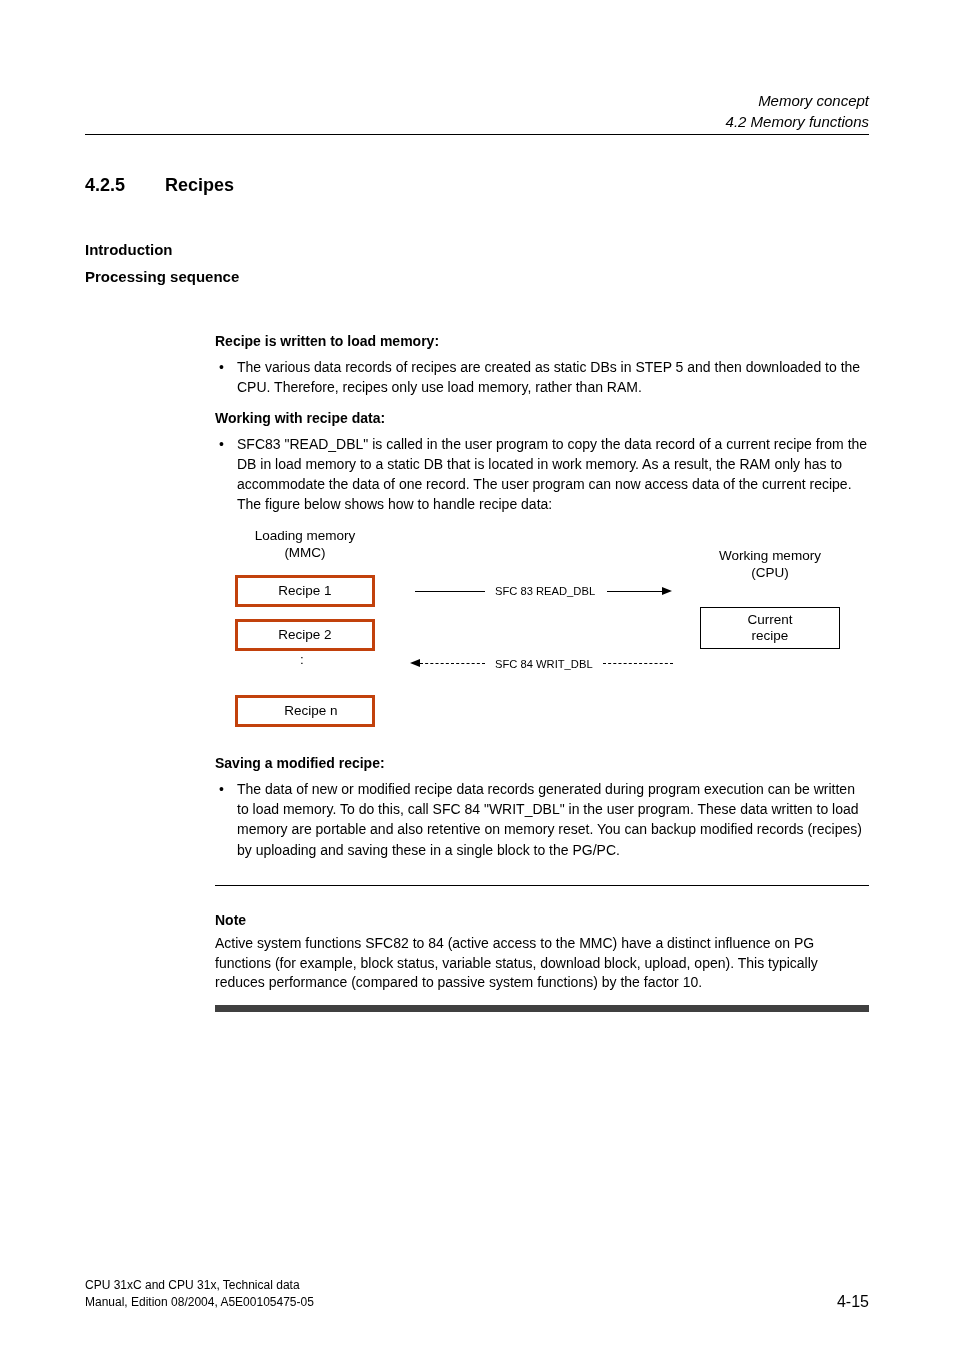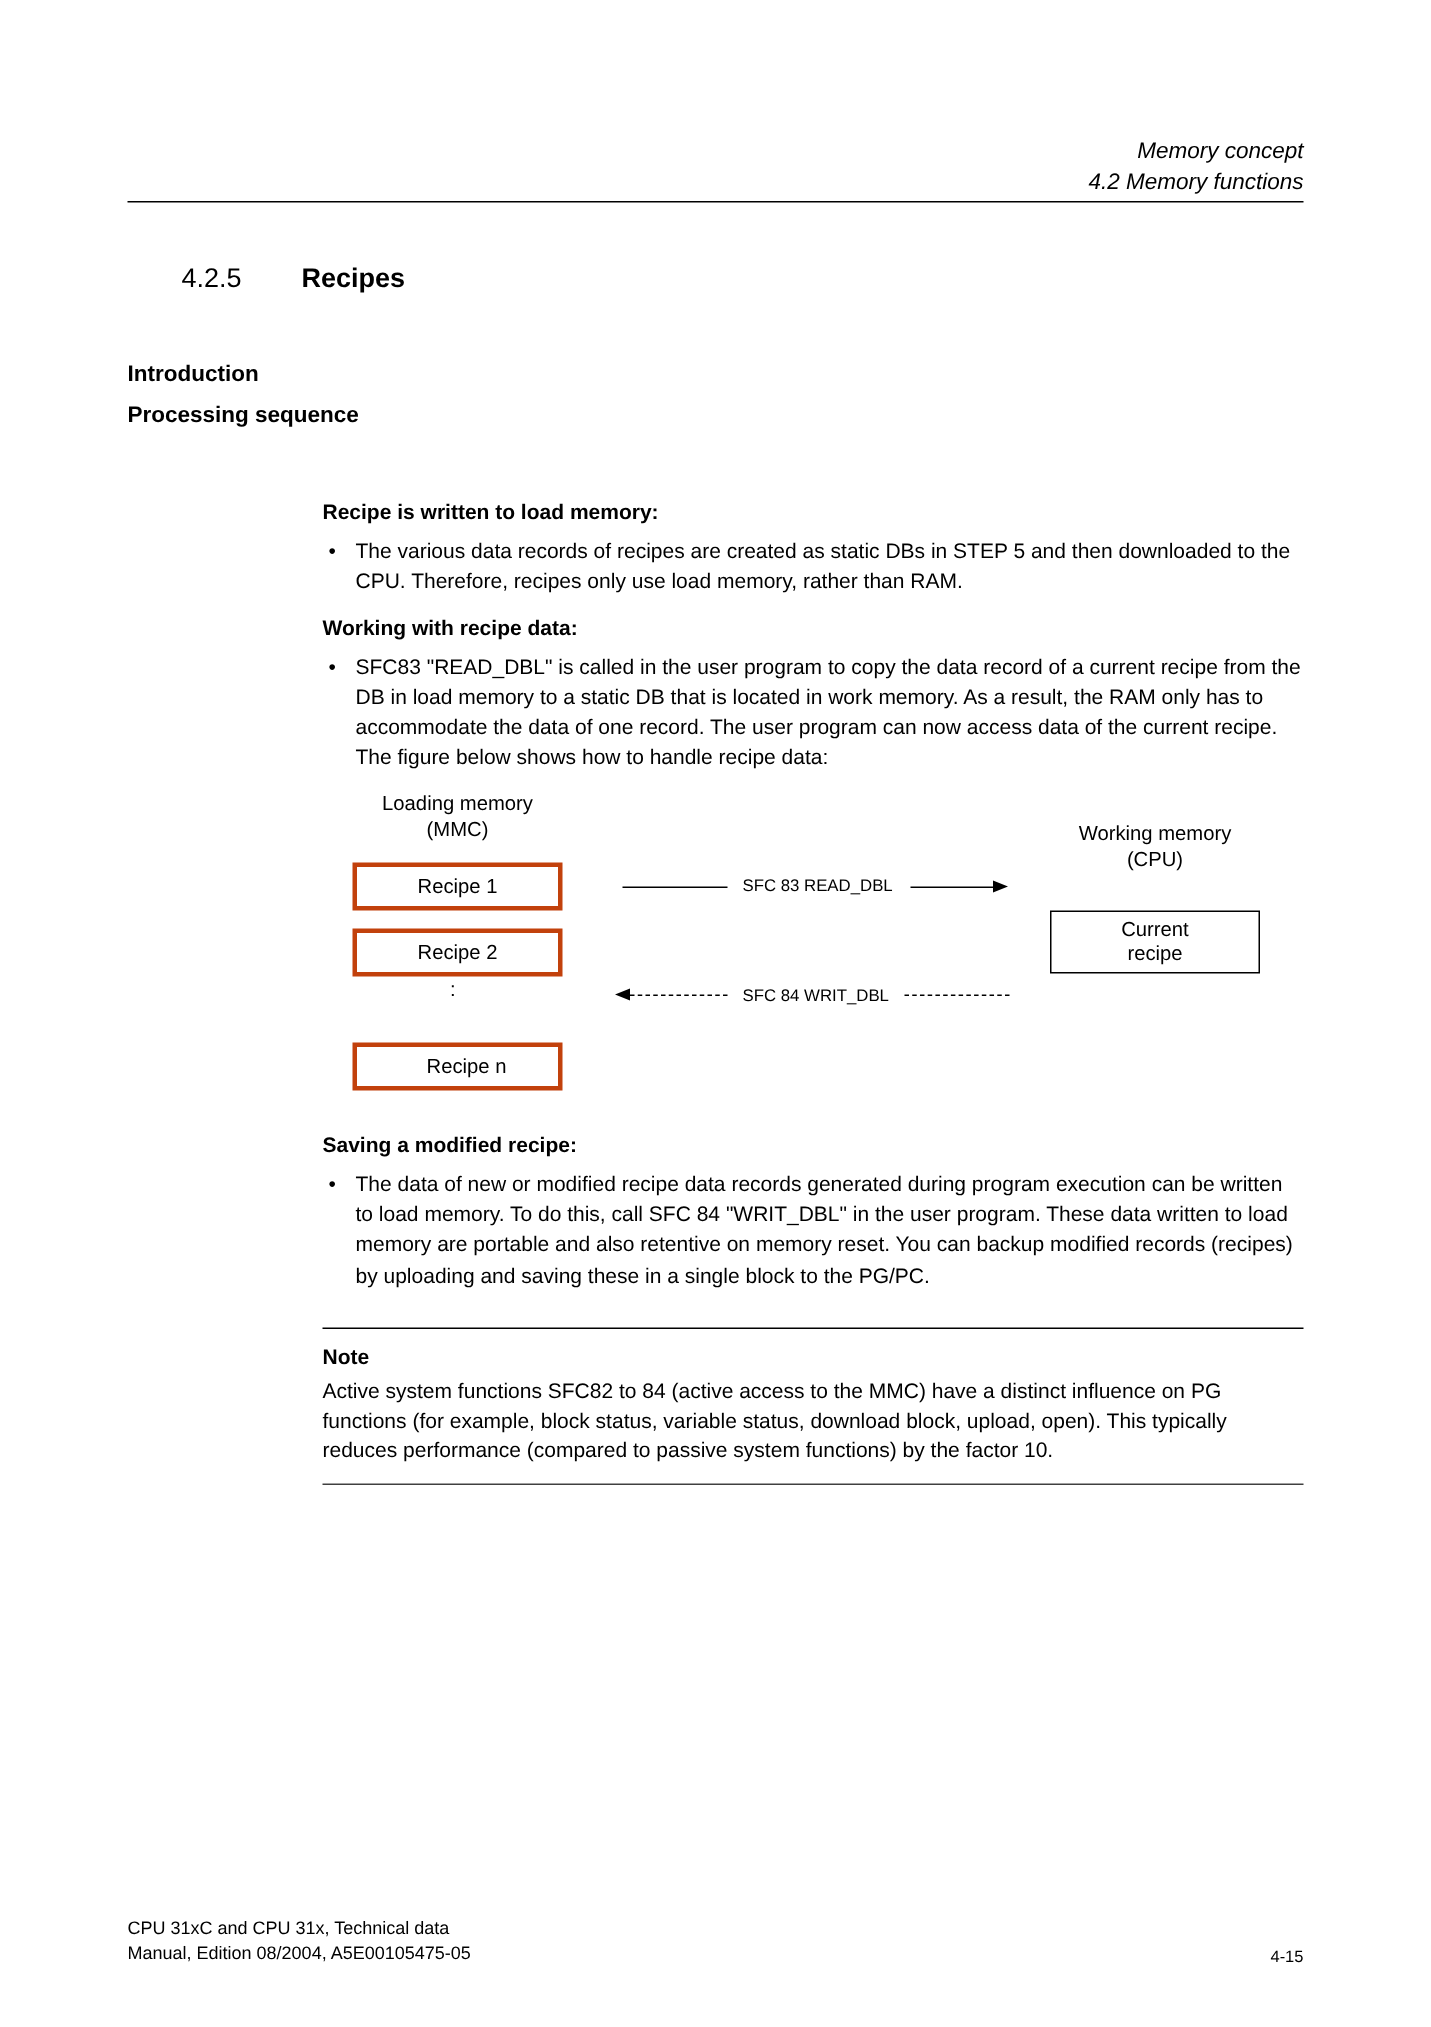--- a/index.html
+++ b/index.html
@@ -24,21 +24,21 @@
     font-size: 15px;
     line-height: 1.4;
   }
   .header-line1 { font-weight: normal; }
   .header-line2 { font-weight: normal; }
 
   .section-num-title {
     display: flex;
     margin-bottom: 45px;
   }
-  .section-num { font-weight: normal; font-size: 18px; width: 80px; margin-left: 36px; }
+  .section-num { font-weight: bold; font-size: 18px; width: 80px; }
   .section-title { font-weight: bold; font-size: 18px; }
 
   .subhead {
     font-weight: bold;
     font-size: 15px;
     margin-bottom: 10px;
   }
   .indent-block { margin-left: 130px; margin-bottom: 35px; }
 
   .body-text { line-height: 1.4; font-size: 14px; }
@@ -136,39 +136,39 @@
   .arrow-left {
     position: absolute;
     width: 0; height: 0;
     border-top: 4px solid transparent;
     border-bottom: 4px solid transparent;
     border-right: 10px solid #000;
   }
 
   .note-block {
     border-top: 1.5px solid #000;
-    border-bottom: 1px solid #404040;
-    padding: 10px 0 12px 0;
+    border-bottom: 7px solid #404040;
+    padding: 26px 0 12px 0;
     margin-top: 25px;
   }
   .note-title { font-weight: bold; margin-bottom: 6px; font-size: 14px; }
   .note-body { font-size: 14px; line-height: 1.4; }
 
   .footer {
     position: absolute;
     bottom: 40px;
     left: 85px;
     right: 85px;
     font-size: 12px;
     display: flex;
     justify-content: space-between;
     align-items: flex-end;
   }
   .footer-left { line-height: 1.4; }
-  .footer-right { font-size: 11px; }
+  .footer-right { font-size: 16px; }
 </style>
 </head>
 <body>
 
 <div class="page">
 
   <div class="header">
     <div class="header-line1">Memory concept</div>
     <div class="header-line2">4.2 Memory functions</div>
   </div>

